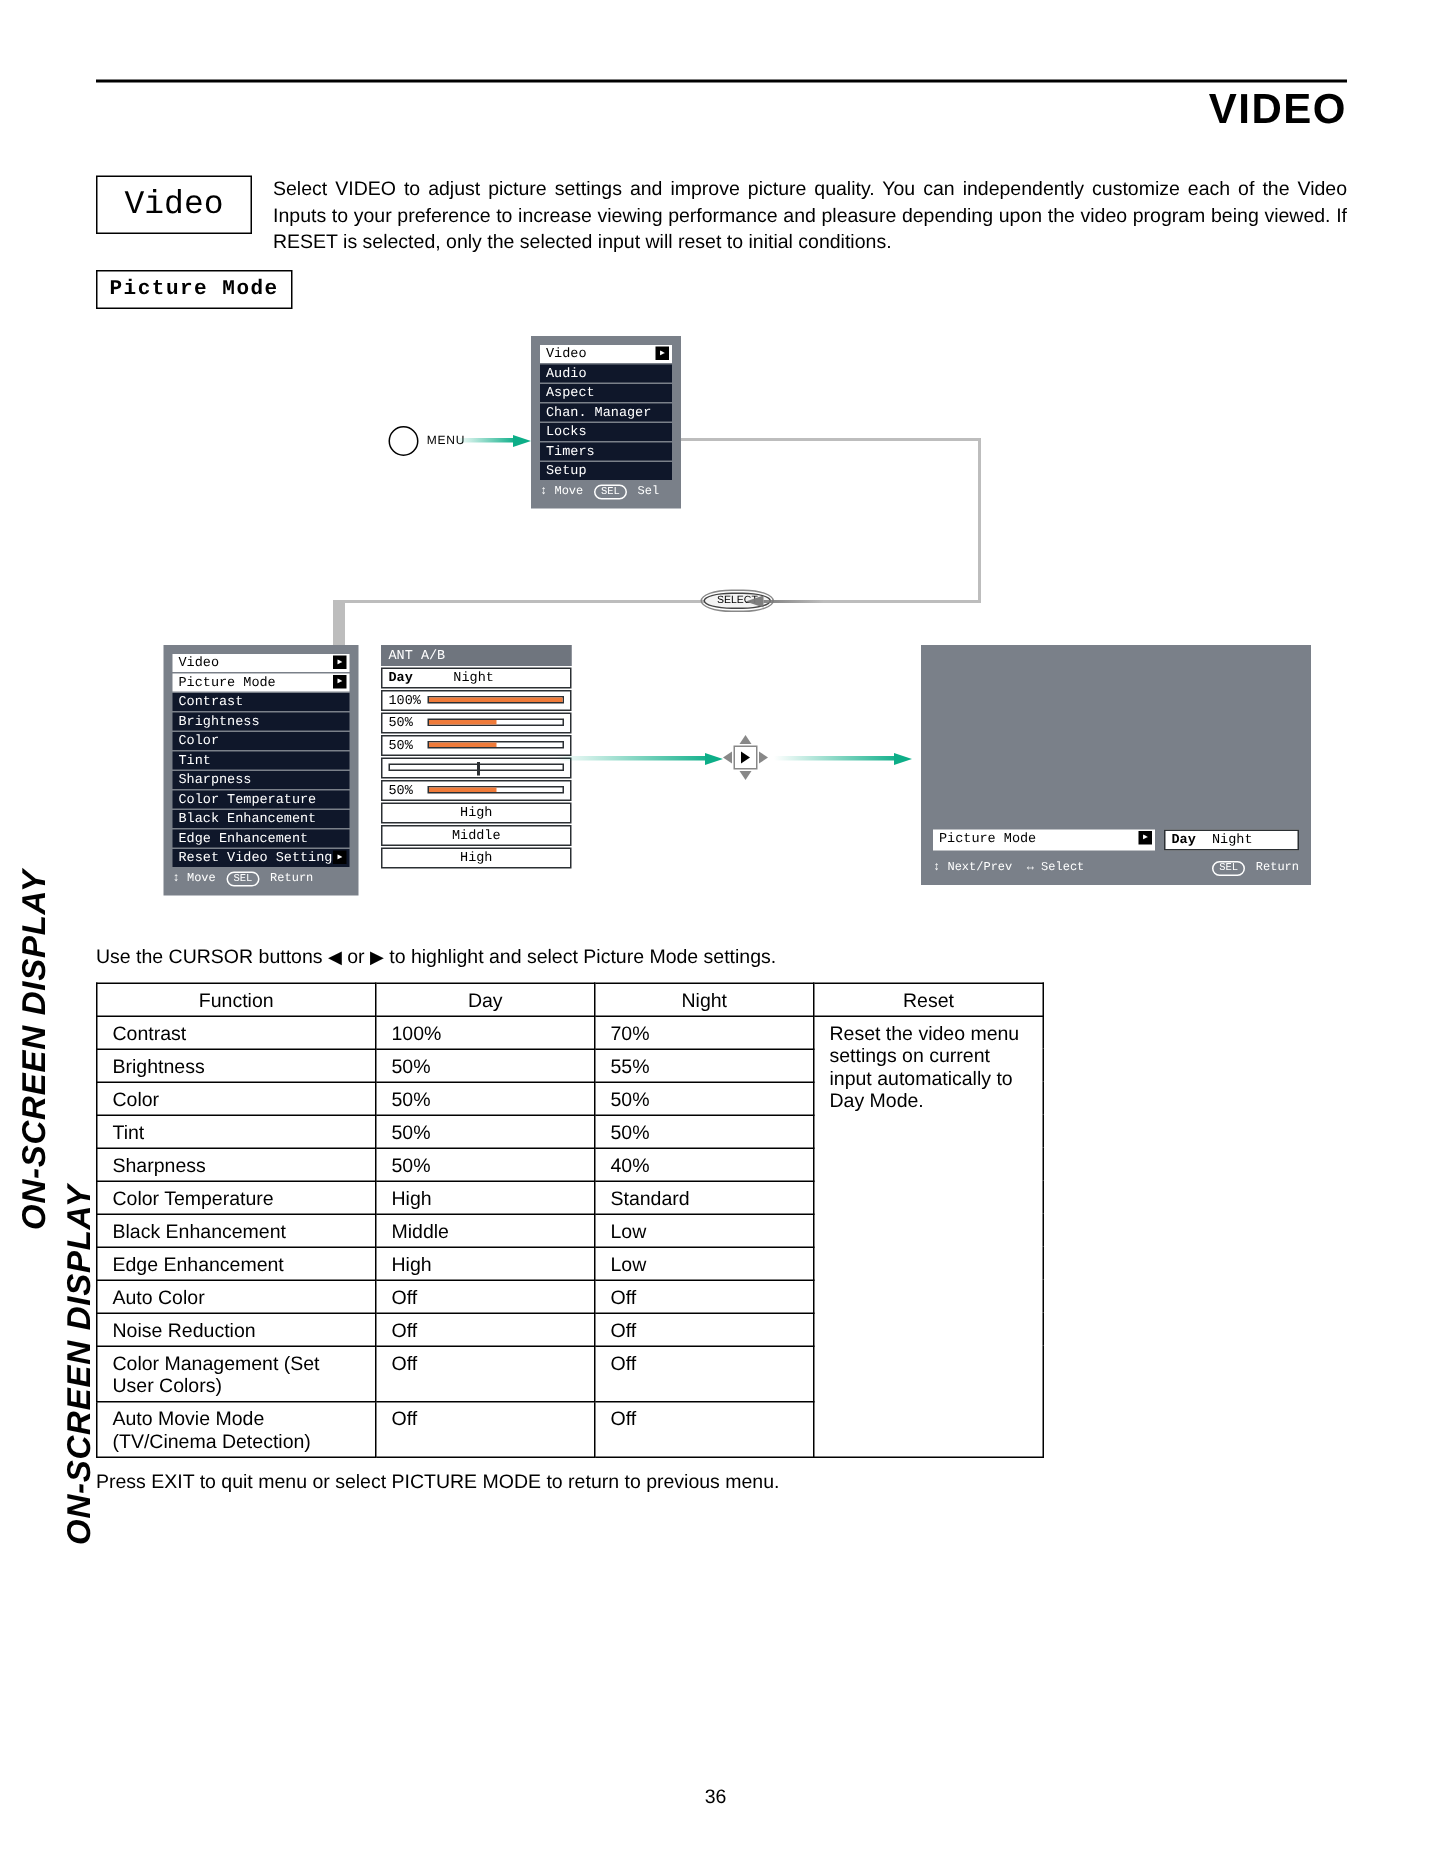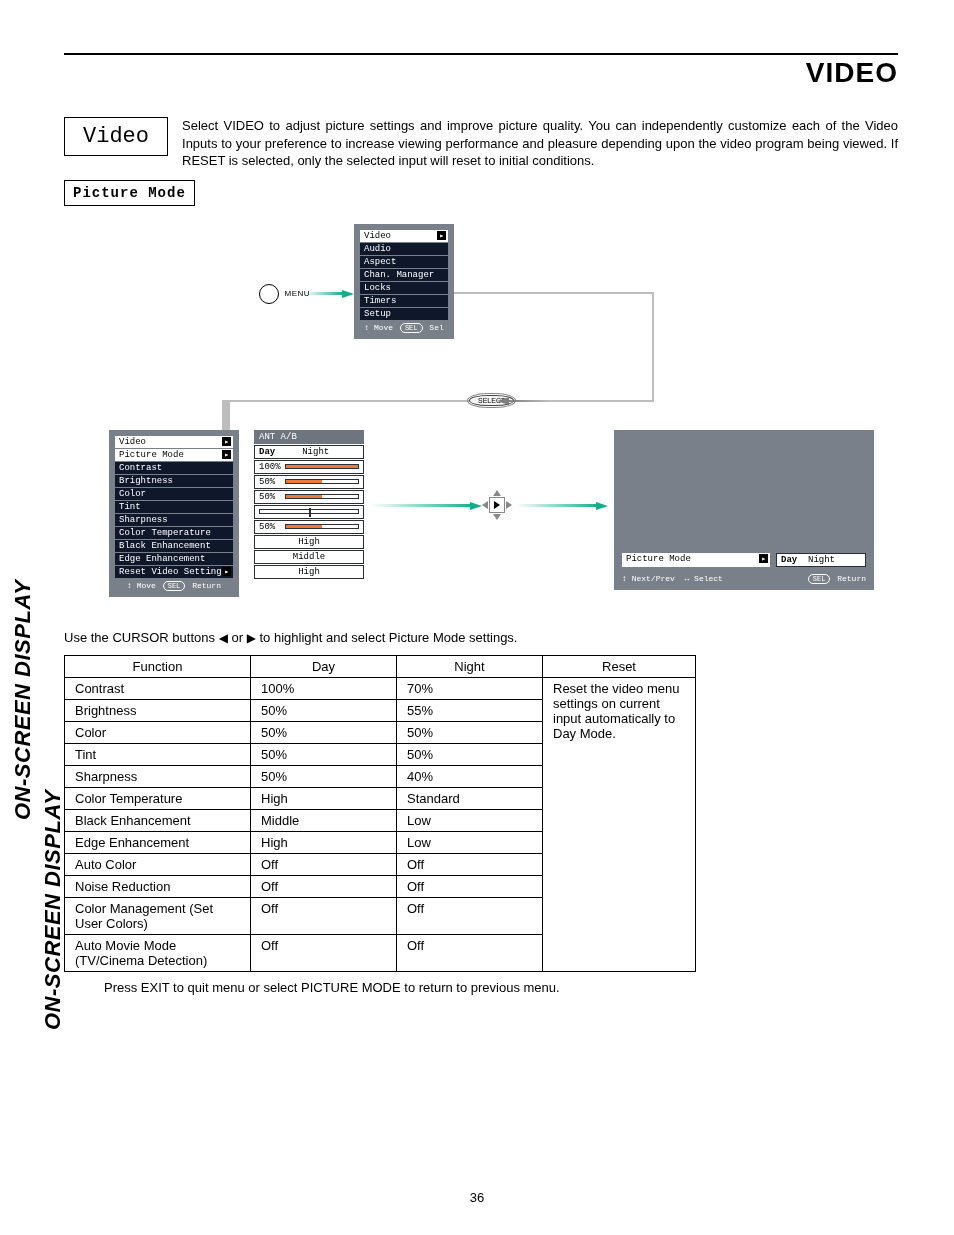--- a/index.html
+++ b/index.html
@@ -67,21 +67,21 @@
     font-size: 9px;
     padding: 6px;
     box-sizing: border-box;
   }
   .osd-row { background: #0f172a; padding: 1px 4px; margin-bottom: 1px; white-space: nowrap; position: relative; }
   .osd-row.hl { background: #fff; color: #000; }
   .osd-row .tri {
     position: absolute; right: 2px; top: 1px; background:#000; color:#fff;
     font-size:8px; line-height:9px; padding:0 2px;
   }
-  .osd-foot { font-size: 8px; padding-top: 2px; white-space: nowrap; text-align: center; }
+  .osd-foot { font-size: 8px; padding-top: 2px; white-space: nowrap; }
   .sel-pill { display:inline-block; border:1px solid #fff; border-radius:6px; padding:0 4px; font-size:7px; margin:0 2px; }
 
   .val-col {
     position: absolute;
     font-family: "Courier New", monospace;
     font-size: 9px;
     color: #000;
   }
   .val-box { border:1px solid #2b2f33; background:#fff; padding:1px 4px; margin-bottom:1.1px; white-space:nowrap; position:relative; }
   .val-box.head { background:#6f757e; color:#fff; border-color:#6f757e; }
@@ -137,21 +137,21 @@
     padding: 3px 10px;
     text-align: left;
     vertical-align: top;
   }
   table.settings th { font-weight: normal; text-align: center; }
   table.settings .col-func { width: 165px; }
   table.settings .col-day { width: 125px; }
   table.settings .col-night { width: 125px; }
   table.settings .col-reset { width: 132px; }
 
-  .exit-note { margin-top: 8px; font-size: 13px; margin-left: 40px; }
+  .exit-note { margin-top: 8px; font-size: 13px; }
 
   .side-label {
     position: absolute;
     left: 10px;
     top: 820px;
     transform: rotate(-90deg);
     transform-origin: left top;
     font-size: 22px;
     font-weight: 800;
     letter-spacing: 0.5px;
@@ -243,21 +243,21 @@
       <div class="osd-row">Black Enhancement</div>
       <div class="osd-row">Edge Enhancement</div>
       <div class="osd-row"><span>Reset Video Settings</span><span class="tri">▸</span></div>
       <div class="osd-foot">
         <span>↕</span> <span>Move</span>
         <span class="sel-pill">SEL</span>
         <span>Return</span>
       </div>
     </div>
 
-    <div class="val-col" style="left:190px; top:216px; width:110px;">
+    <div class="val-col" style="left:190px; top:216px; width:127px;">
       <div class="val-box head">ANT A/B</div>
       <div class="val-box">
         <b>Day</b>&nbsp;&nbsp;&nbsp;&nbsp;&nbsp;<span>Night</span>
       </div>
       <div class="val-box"><span>100%</span><span class="bar">
             <span class="fill" style="width:100%"></span>
           </span></div>
       <div class="val-box"><span>50%</span><span class="bar">
             <span class="fill" style="width:50%"></span>
           </span></div>

